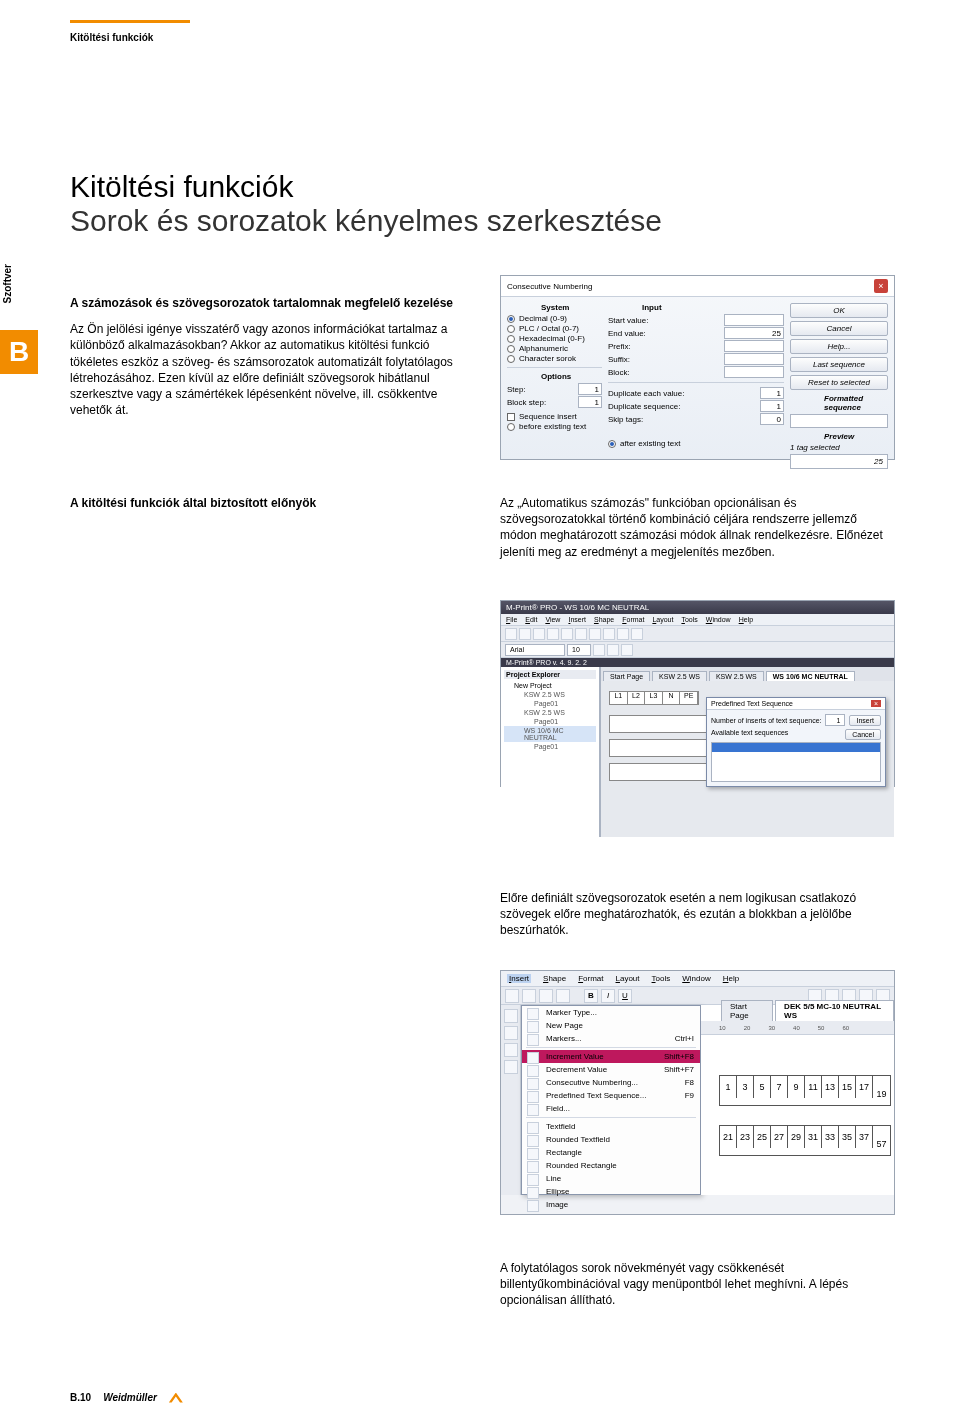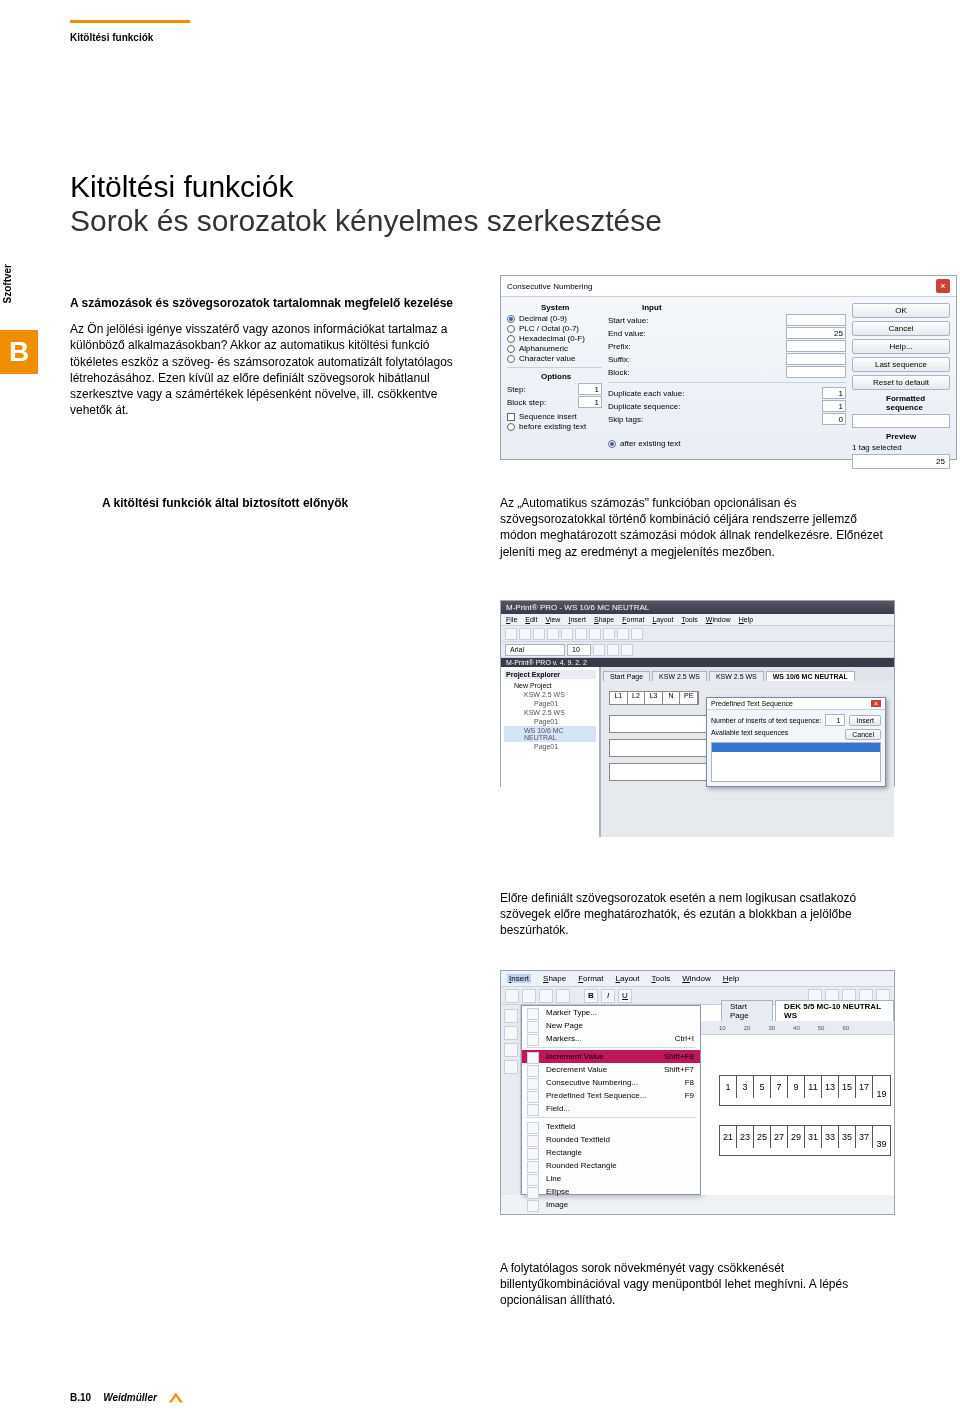--- a/index.html
+++ b/index.html
@@ -24,49 +24,49 @@
     width:38px; height:44px;
     background:#f28c00; color:#fff;
     font-size:28px; font-weight:bold;
     display:flex; align-items:center; justify-content:center;
   }
   .title-block { position:absolute; left:70px; top:170px; }
   .title-block .t1 { font-size:30px; font-weight:normal; }
   .title-block .t2 { font-size:30px; font-weight:300; color:#333; }
   .col-left { position:absolute; left:70px; top:295px; width:400px; font-size:12px; line-height:1.35; }
   .col-left .lead { font-weight:bold; margin-bottom:10px; }
-  .benefits { position:absolute; left:70px; top:495px; width:400px; font-size:12px; line-height:1.35;margin-left:32px; }
+  .benefits { position:absolute; left:70px; top:495px; width:400px; font-size:12px; line-height:1.35; }
   .benefits .bh { font-weight:bold; margin-bottom:10px; }
   .benefits ul { list-style:disc; padding-left:18px; }
   .benefits li { margin-bottom:4px; }
   .col-right-1 { position:absolute; left:500px; top:495px; width:395px; font-size:12px; line-height:1.35; }
   .col-right-2 { position:absolute; left:500px; top:890px; width:395px; font-size:12px; line-height:1.35; }
   .col-right-3 { position:absolute; left:500px; top:1260px; width:395px; font-size:12px; line-height:1.35; }
 
   
   .shot1 {
-    position:absolute; left:500px; top:275px; width:457px; height:185px;
+    position:absolute; left:500px; top:275px; width:395px; height:185px;
     border:1px solid #9aa4b2; font-size:8px;
     background:linear-gradient(#f6f8fb,#e9eef5);
   }
   .shot1 .title {
     background:#fff; border-bottom:1px solid #c8d0dc;
     padding:3px 6px; display:flex; justify-content:space-between; align-items:center;
   }
   .shot1 .close { width:14px; height:14px; background:#c8423a; color:#fff; display:flex; align-items:center; justify-content:center; font-size:9px; border-radius:2px;}
   .shot1 .body { display:flex; padding:6px; gap:6px; }
   .shot1 .col { flex:1; }
   .shot1 .sec { font-weight:bold; margin-bottom:2px;padding-left:34px; }
   .shot1 .row { display:flex; align-items:center; gap:4px; margin:1px 0; }
   .shot1 .radio { width:8px; height:8px; border:1px solid #666; border-radius:50%; background:#fff; position:relative; flex-shrink:0;}
   .shot1 .radio.sel::after { content:""; position:absolute; inset:1px; background:#2b5fb8; border-radius:50%;}
   .shot1 .chk { width:8px; height:8px; border:1px solid #666; background:#fff; flex-shrink:0;}
   .shot1 .inp { border:1px solid #aab3c2; background:#fff; height:12px; padding:0 2px; font-size:8px; display:flex; align-items:center; justify-content:flex-end;}
   .shot1 .btn { border:1px solid #aab3c2; background:linear-gradient(#fdfdfd,#e5e9f0); text-align:center; padding:2px 4px; font-size:8px; border-radius:2px; margin-bottom:3px;}
-  .shot1 .btns { width:98px; flex-shrink:0;}
+  .shot1 .btns { width:98px; flex-shrink:0;font-style:italic;}
   .shot1 .preview { border:1px solid #aab3c2; background:#fff; padding:2px 4px; text-align:right; margin-top:2px;}
   .shot1 .hr { height:1px; background:#c8d0dc; margin:4px 0;}
 
   
   .shot2 {
     position:absolute; left:500px; top:600px; width:395px; height:187px;
     border:1px solid #9aa4b2; background:#15803d; font-size:7px;
   }
   .shot2 .titlebar { background:linear-gradient(#556,#3a3a4a); color:#fff; padding:2px 5px; font-size:8px;}
   .shot2 .menubar { background:#eef1f6; border-bottom:1px solid #c8d0dc; padding:2px 5px; display:flex; gap:8px;}
@@ -178,21 +178,21 @@
       <div class="row">
           <span class="radio"></span>
           <span>Hexadecimal (0-F)</span>
         </div>
       <div class="row">
           <span class="radio"></span>
           <span>Alphanumeric</span>
         </div>
       <div class="row">
           <span class="radio"></span>
-          <span>Character value</span>
+          <span>Character sorok</span>
         </div>
       <div class="hr"></div>
       <div class="sec">Options</div>
       <div class="row">
           <span style="flex:1">Step:</span>
           <span class="inp" style="width:24px">1</span>
         </div>
       <div class="row">
           <span style="flex:1">Block step:</span>
           <span class="inp" style="width:24px">1</span>
@@ -244,21 +244,21 @@
       <div class="row" style="margin-top:14px;">
           <span class="radio sel"></span>
           <span>after existing text</span>
         </div>
     </div>
     <div class="btns">
       <div class="btn">OK</div>
       <div class="btn">Cancel</div>
       <div class="btn">Help...</div>
       <div class="btn">Last sequence</div>
-      <div class="btn">Reset to default</div>
+      <div class="btn">Reset to selected</div>
       <div class="sec" style="margin-top:4px">Formatted sequence</div>
       <div class="inp" style="height:14px"></div>
       <div class="sec" style="margin-top:4px">Preview</div>
       <div>1 tag selected</div>
       <div class="preview">25</div>
     </div>
   </div>
 </div>
 
 <div class="shot2">
@@ -487,21 +487,21 @@
       <div class="markerstrip" style="left:18px; top:120px;" id="s3strip2">
           <div class="cell">21</div>
           <div class="cell">23</div>
           <div class="cell">25</div>
           <div class="cell">27</div>
           <div class="cell">29</div>
           <div class="cell">31</div>
           <div class="cell">33</div>
           <div class="cell">35</div>
           <div class="cell">37</div>
-          <div class="cell">39</div>
+          <div class="cell">57</div>
         </div>
     </div>
   </div>
 </div>
 
 <div class="footer">
   <span class="pn">B.10</span>
   <span class="wm">Weidmüller</span>
   <span class="logo"></span>
 </div>

